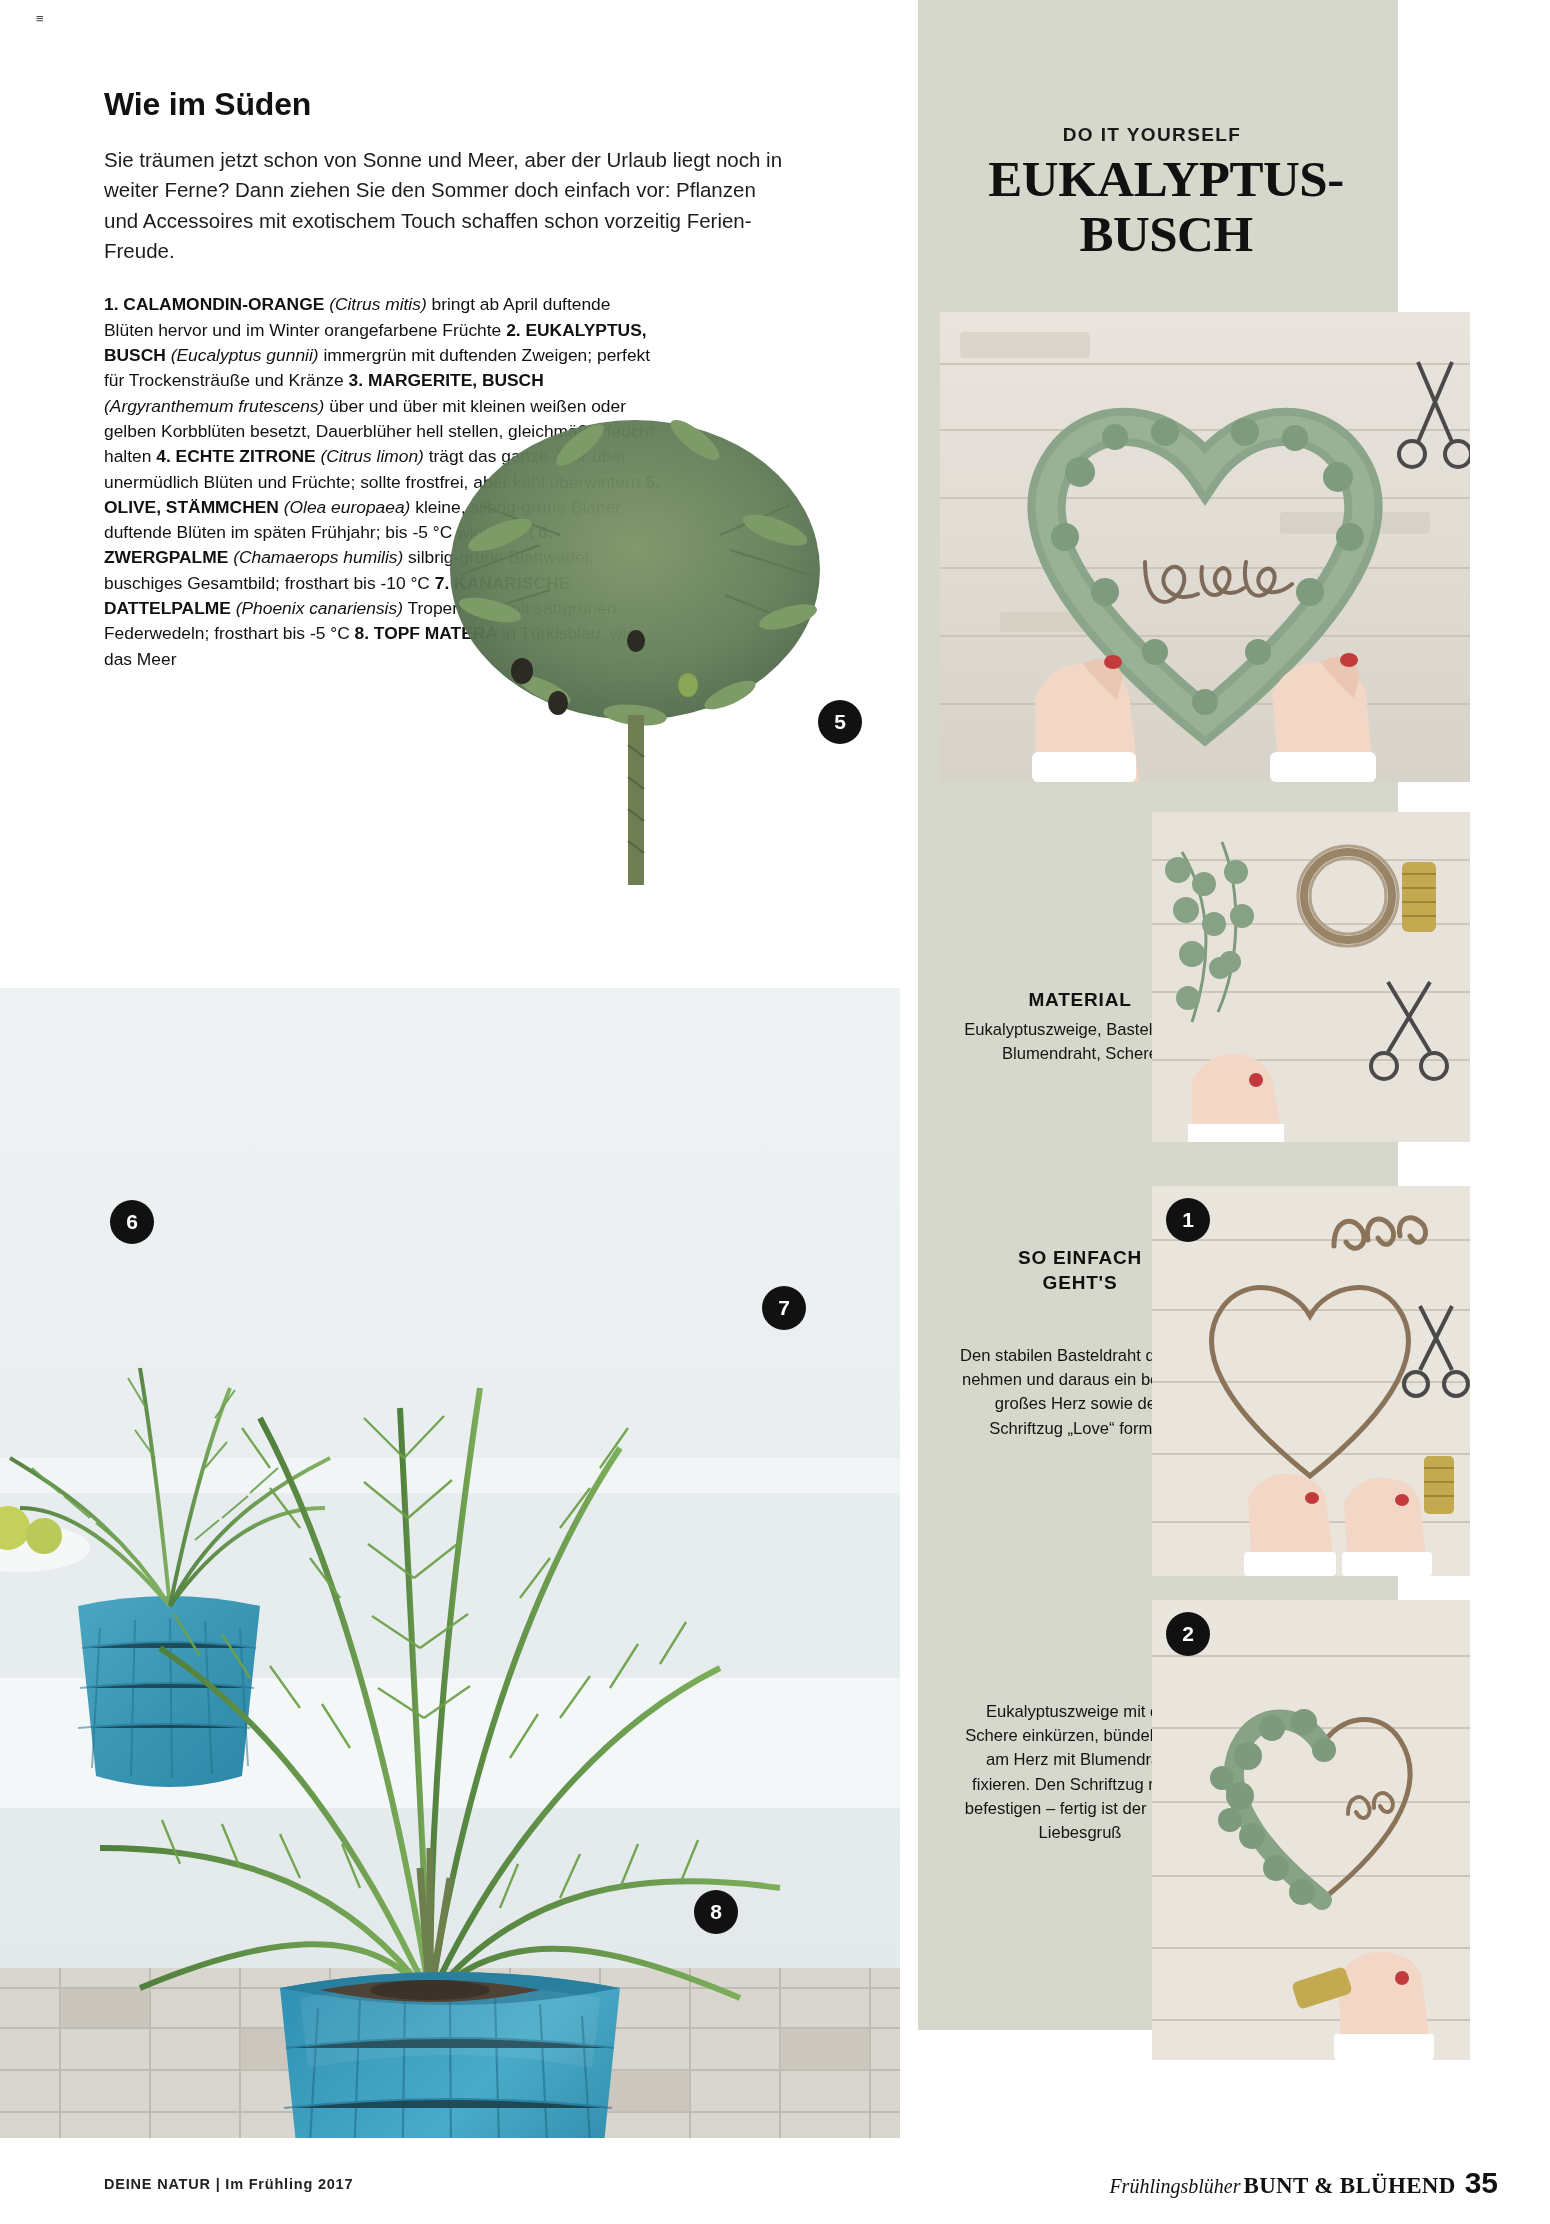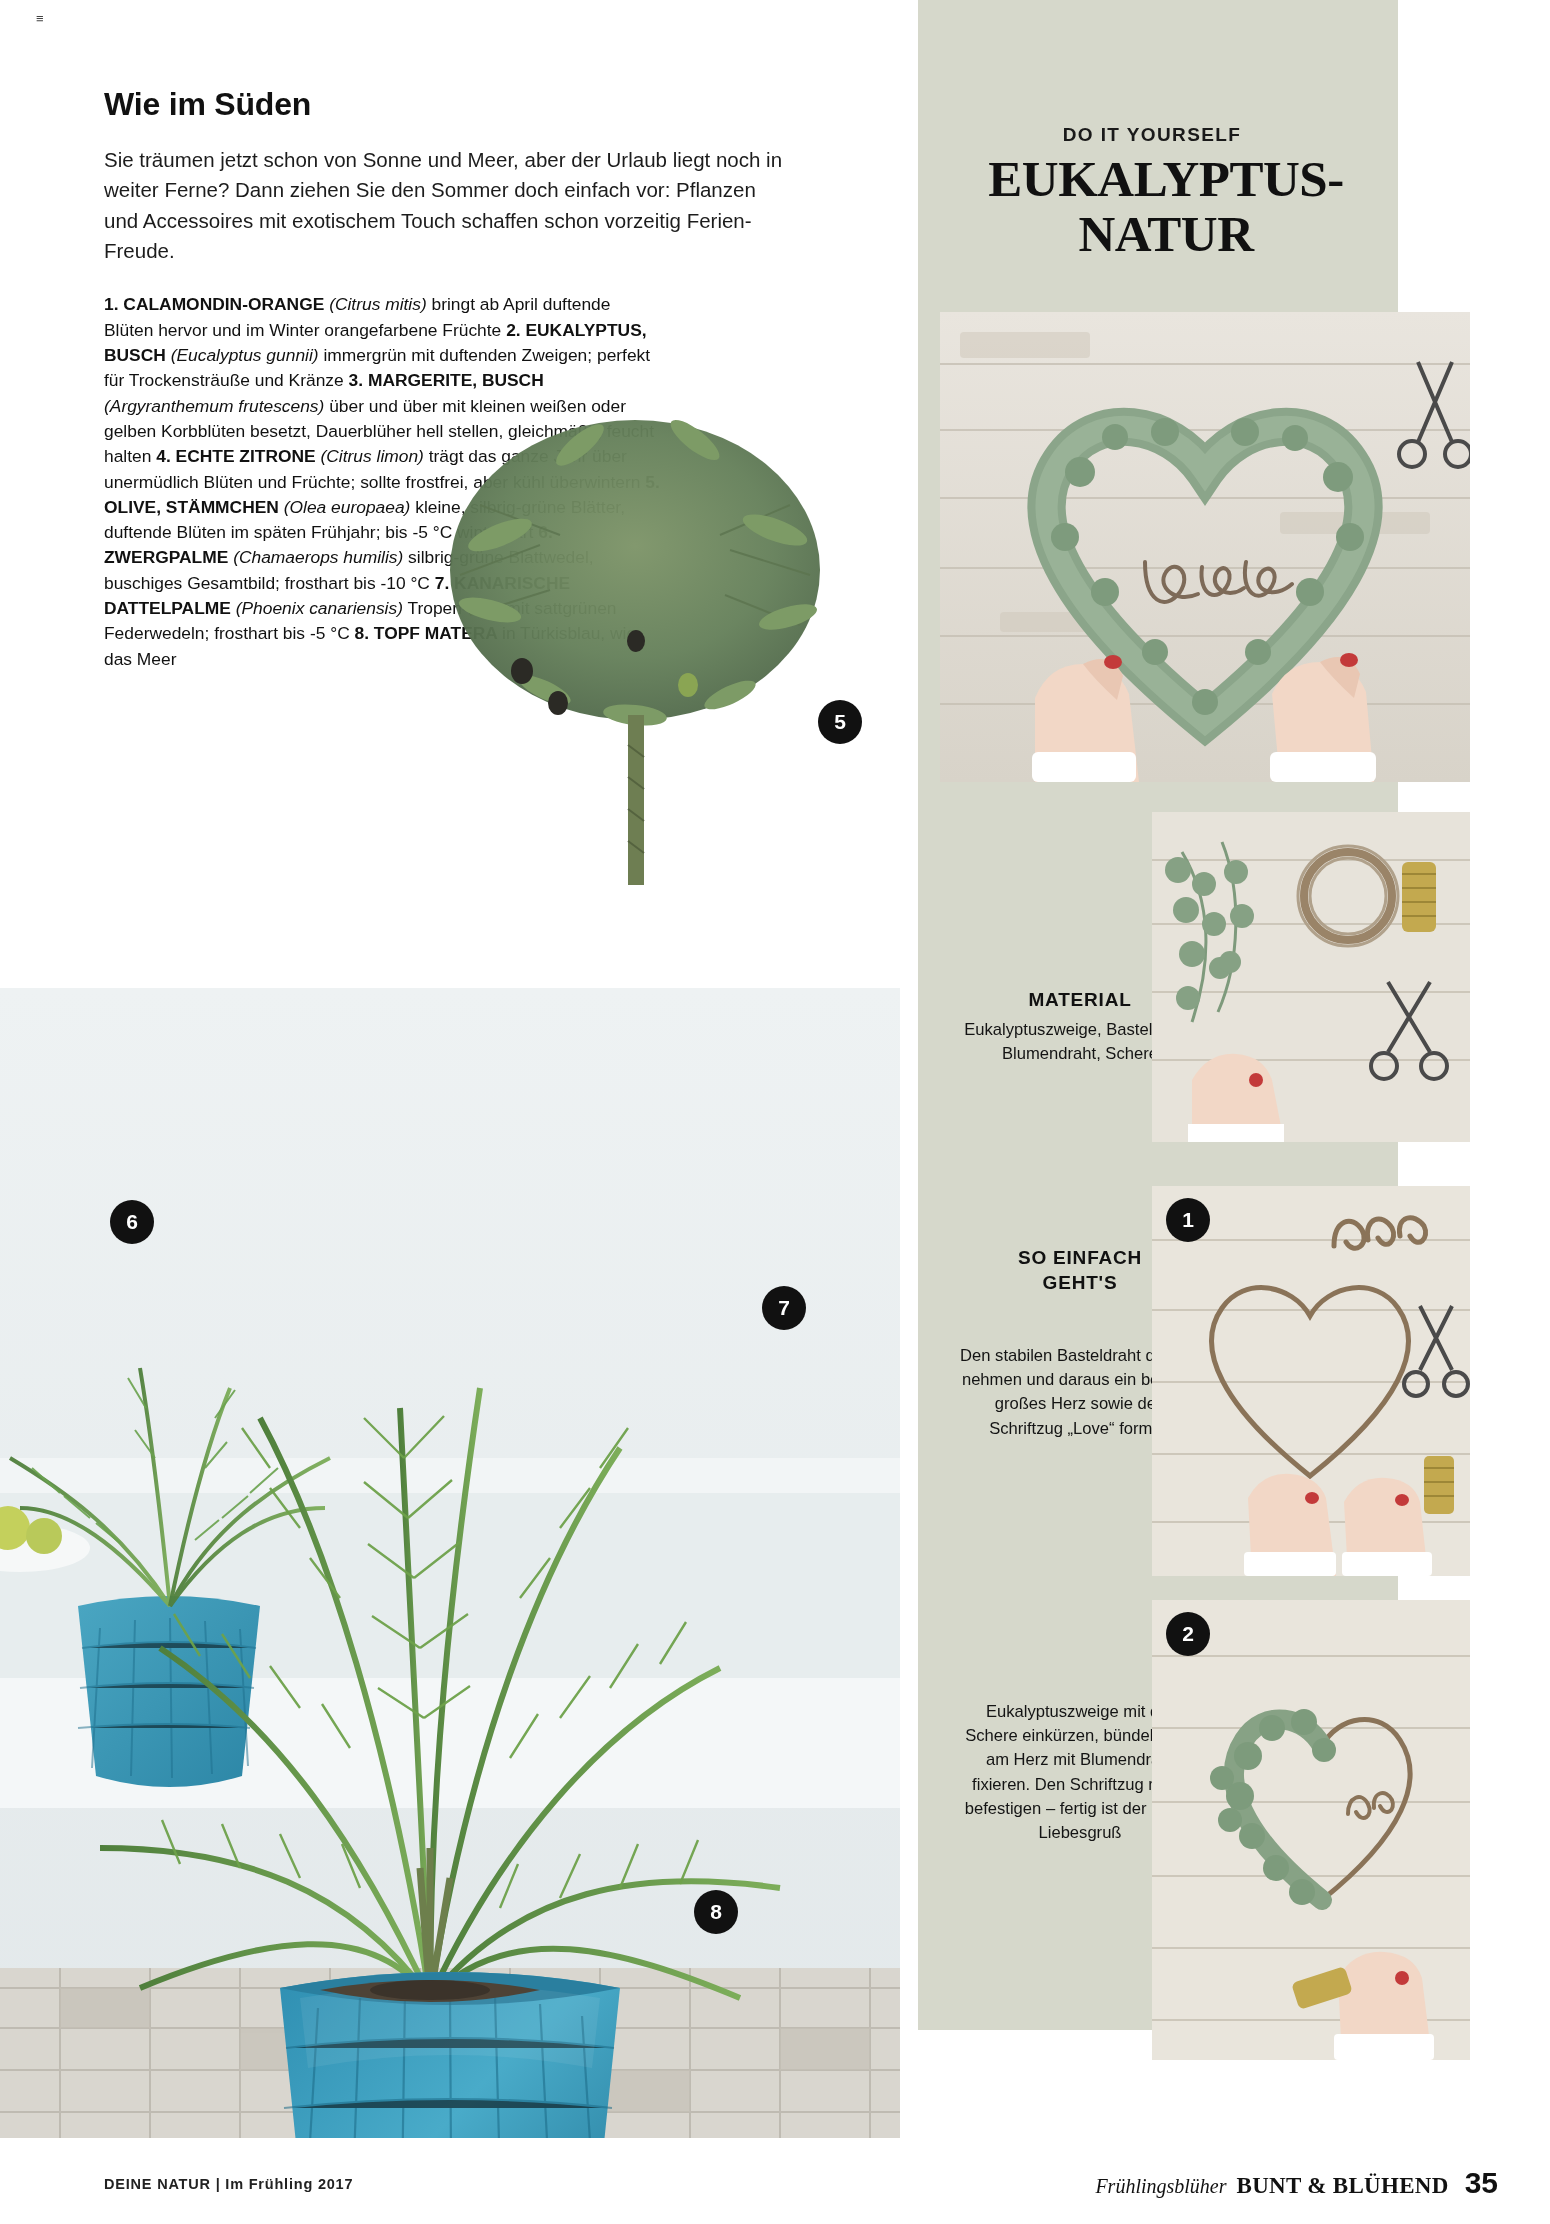--- a/index.html
+++ b/index.html
@@ -160,21 +160,21 @@
     font-size: 14.5px;
     letter-spacing: 0.8px;
     color: #222;
     font-weight: bold;
   }
   .footer-right {
     position: absolute;
     right: 52px; bottom: 24px;
     display: flex;
     align-items: baseline;
-    gap: 10px;
+    gap: 3px;
   }
   .footer-brandpre {
     font-family: "Liberation Serif", serif;
     font-style: italic;
     font-size: 20px;
     color: #111;
   }
   .footer-brand {
     font-family: "Liberation Serif", serif;
     font-weight: bold;
@@ -353,21 +353,21 @@
 
 <div class="num" style="left:110px; top:1200px;">6</div>
 <div class="num" style="left:762px; top:1286px;">7</div>
 <div class="num" style="left:694px; top:1890px;">8</div>
 
 <div class="diy-panel"></div>
 
 <div class="diy-kicker" style="left:918px;">DO IT YOURSELF</div>
 <div class="diy-title" style="left:918px;padding-left:16px;">
   <span>EUKALYPTUS-</span><br>
-  <span>NATUR</span>
+  <span>BUSCH</span>
 </div>
 
 <div class="photo ph-main">
   <svg viewBox="0 0 530 470" width="530" height="470" preserveAspectRatio="none">
     <defs>
       <linearGradient id="woodg" x1="0" y1="0" x2="0" y2="1">
         <stop offset="0%" stop-color="#e9e5de"></stop>
         <stop offset="100%" stop-color="#d8d3c9"></stop>
       </linearGradient>
     </defs>

